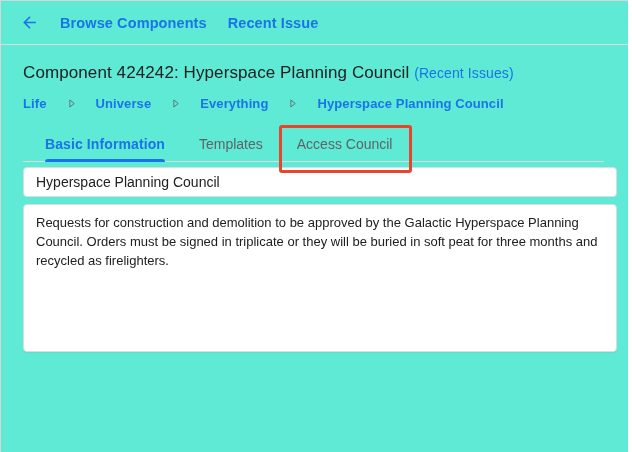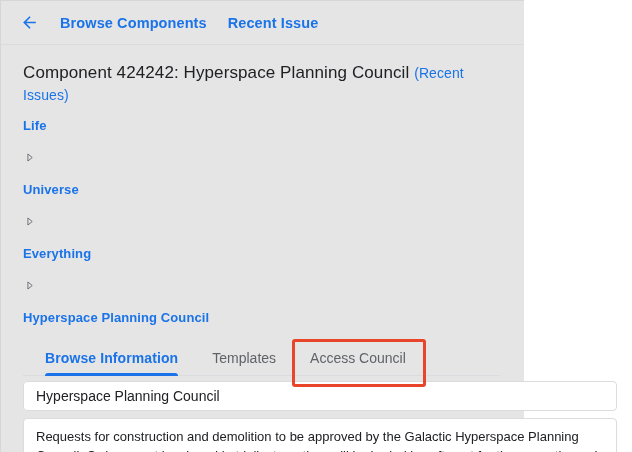--- a/index.html
+++ b/index.html
@@ -12,21 +12,21 @@
     --required-red:#d93025;
     --separator-gray:#5f6368;
   }
   *{box-sizing:border-box;}
   html,body{margin:0;padding:0;}
   body{
     width:632px;height:452px;overflow:hidden;background:#fff;
     font-family:"Liberation Sans",sans-serif;color:var(--title-text);
   }
   .page{
-    width:524px;height:452px;background:#e5e5e5;
+    width:628px;height:452px;background:#5eead4;
     border-left:1px solid #d6d6d6;border-top:1px solid #d6d6d6;
   }
   
   .topbar{
     height:44px;display:flex;align-items:center;gap:21px;
     padding-left:19px;border-bottom:1px solid var(--border-gray);
   }
   .back-btn{background:none;border:none;padding:0;margin:0;display:flex;align-items:center;cursor:pointer;}
   .back-btn svg{width:19px;height:19px;fill:var(--link-blue);}
   .topbar-link{
@@ -34,21 +34,21 @@
     letter-spacing:.1px;text-decoration:none;cursor:pointer;
   }
   
   .main{padding:0 24px 0 22px;}
   .page-title{
     margin:17px 0 0;font-size:17px;font-weight:400;color:var(--title-text);
     letter-spacing:.1px;line-height:22px;
   }
   .recent-issues{font-size:14px;color:var(--link-blue);text-decoration:none;cursor:pointer;}
   
-  .breadcrumb{margin-top:12px;display:flex;gap:18px;flex-direction:column;}
+  .breadcrumb{margin-top:12px;display:flex;align-items:center;gap:18px;}
   .crumb{font-size:13px;font-weight:700;letter-spacing:.1px;color:var(--link-blue);text-decoration:none;cursor:pointer;}
   .crumb-sep{display:flex;align-items:center;}
   .crumb-sep svg{width:13px;height:13px;stroke:var(--separator-gray);fill:none;stroke-width:1.6;stroke-linejoin:round;}
   
   .tabs{display:flex;margin-top:15px;border-bottom:1px solid var(--border-gray);padding-left:22px;}
   .tab{
     position:relative;padding:10px 0 9px;margin-right:34px;
     font-size:14px;color:var(--tab-inactive);cursor:pointer;white-space:nowrap;
   }
   .tab.active{color:var(--link-blue);font-weight:700;letter-spacing:.1px;}
@@ -124,21 +124,21 @@
       <span class="crumb-sep">
           <svg viewBox="0 0 24 24">
             <path d="M9 5.5l8 6.5-8 6.5z"></path>
           </svg>
         </span>
       <a class="crumb">Hyperspace Planning Council</a>
     </nav>
 
     <div class="tabs">
       <div class="tab active">
-        <span>Browse Information</span>
+        <span>Basic Information</span>
         <span class="indicator"></span>
         
       </div>
       <div class="tab">
         <span>Templates</span>
         
         
       </div>
       <div class="tab annotated">
         <span>Access Council</span>

